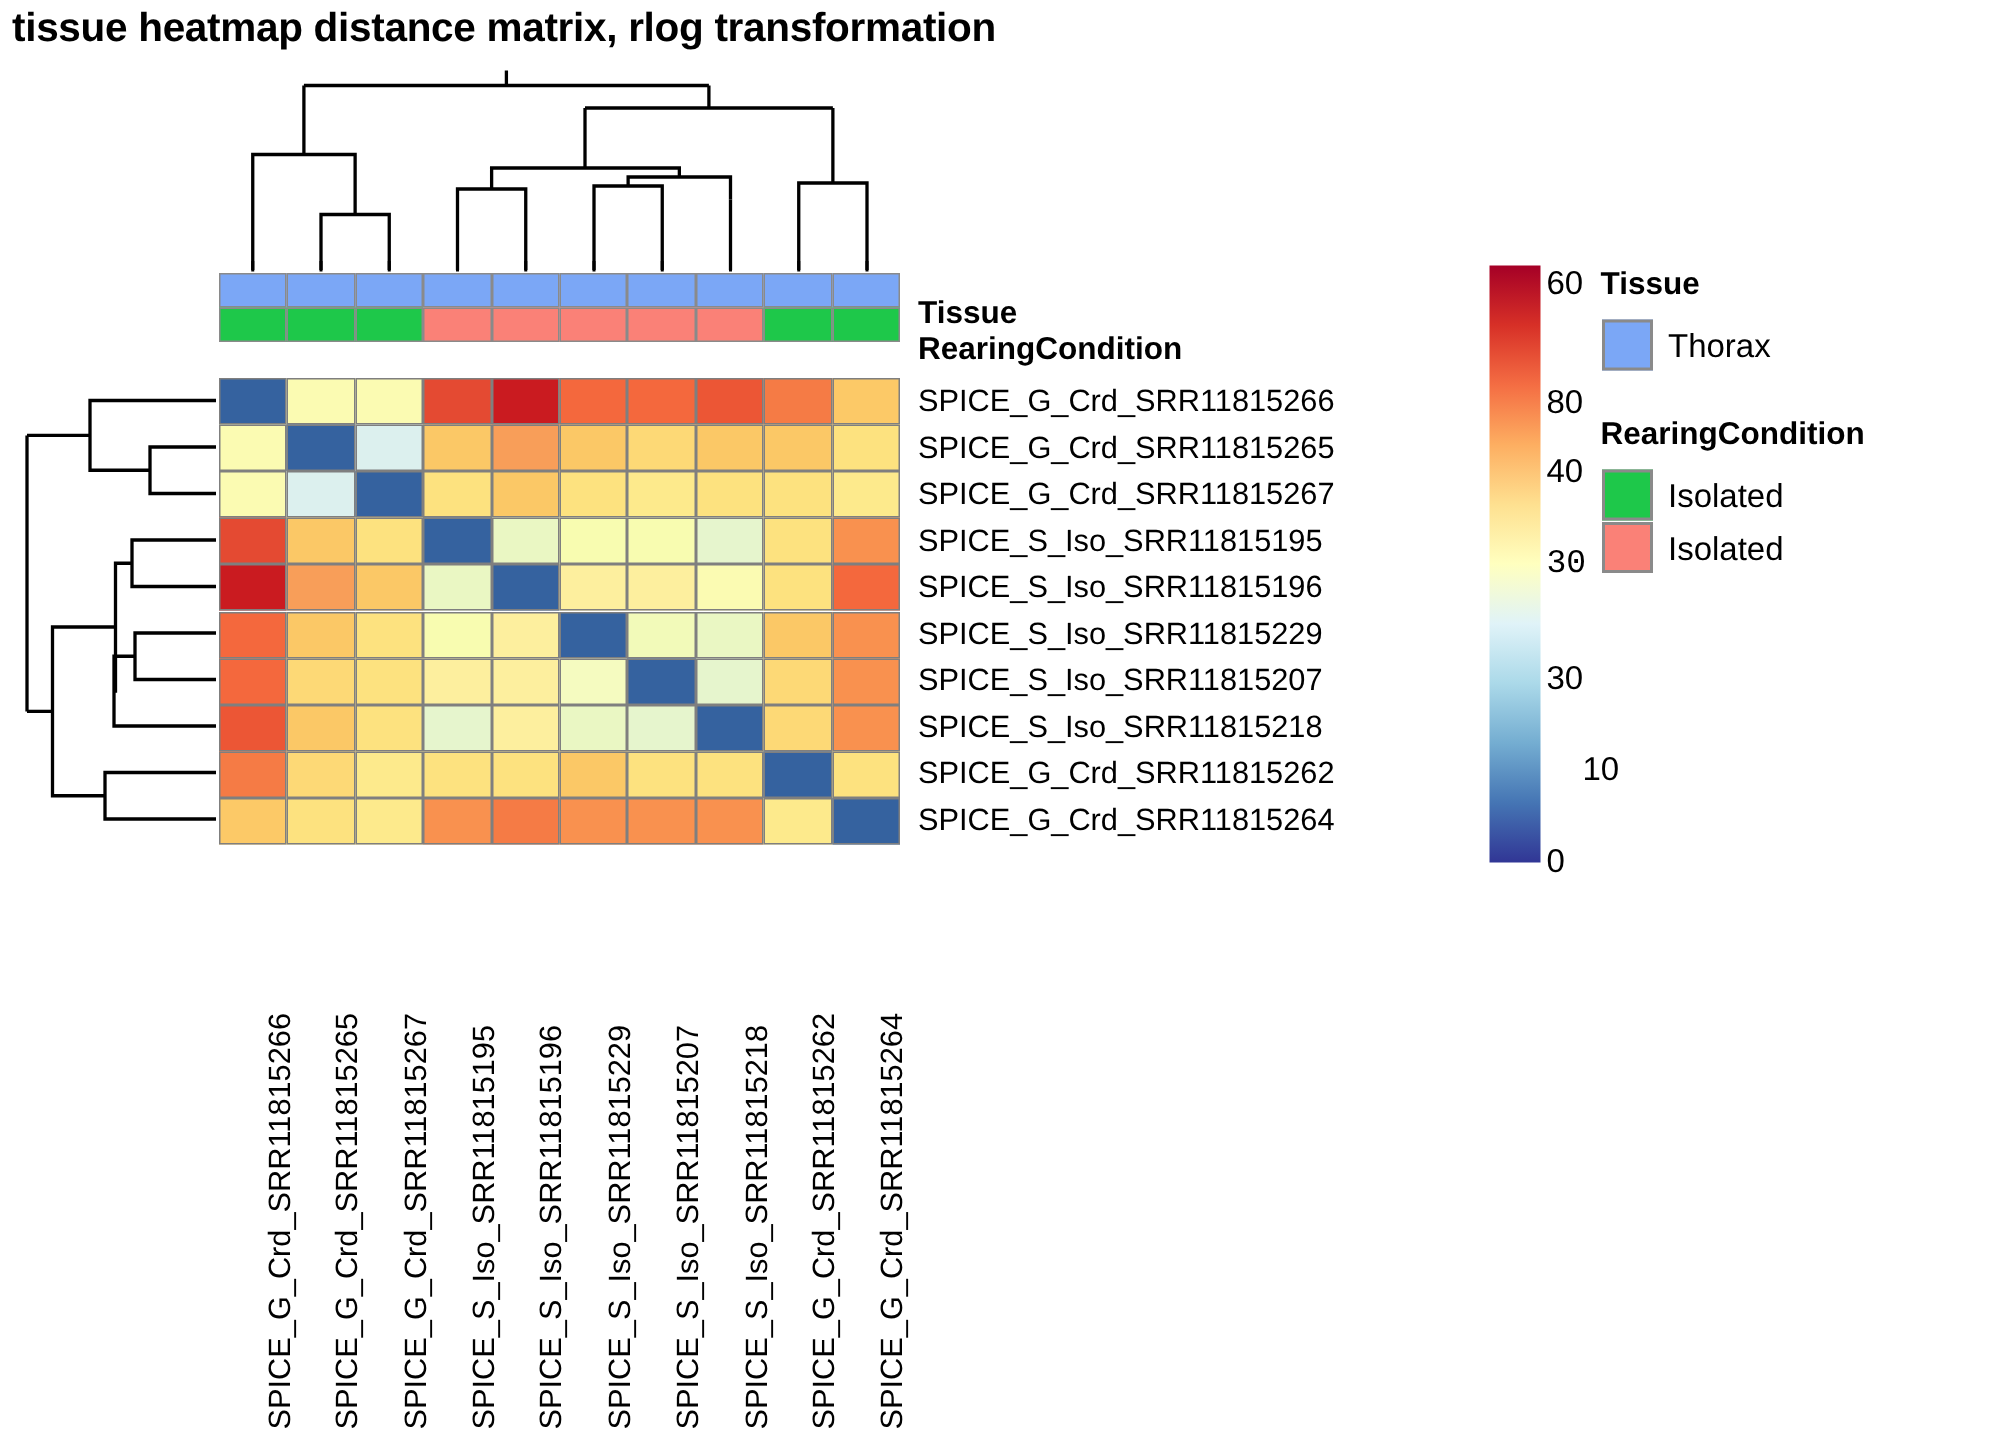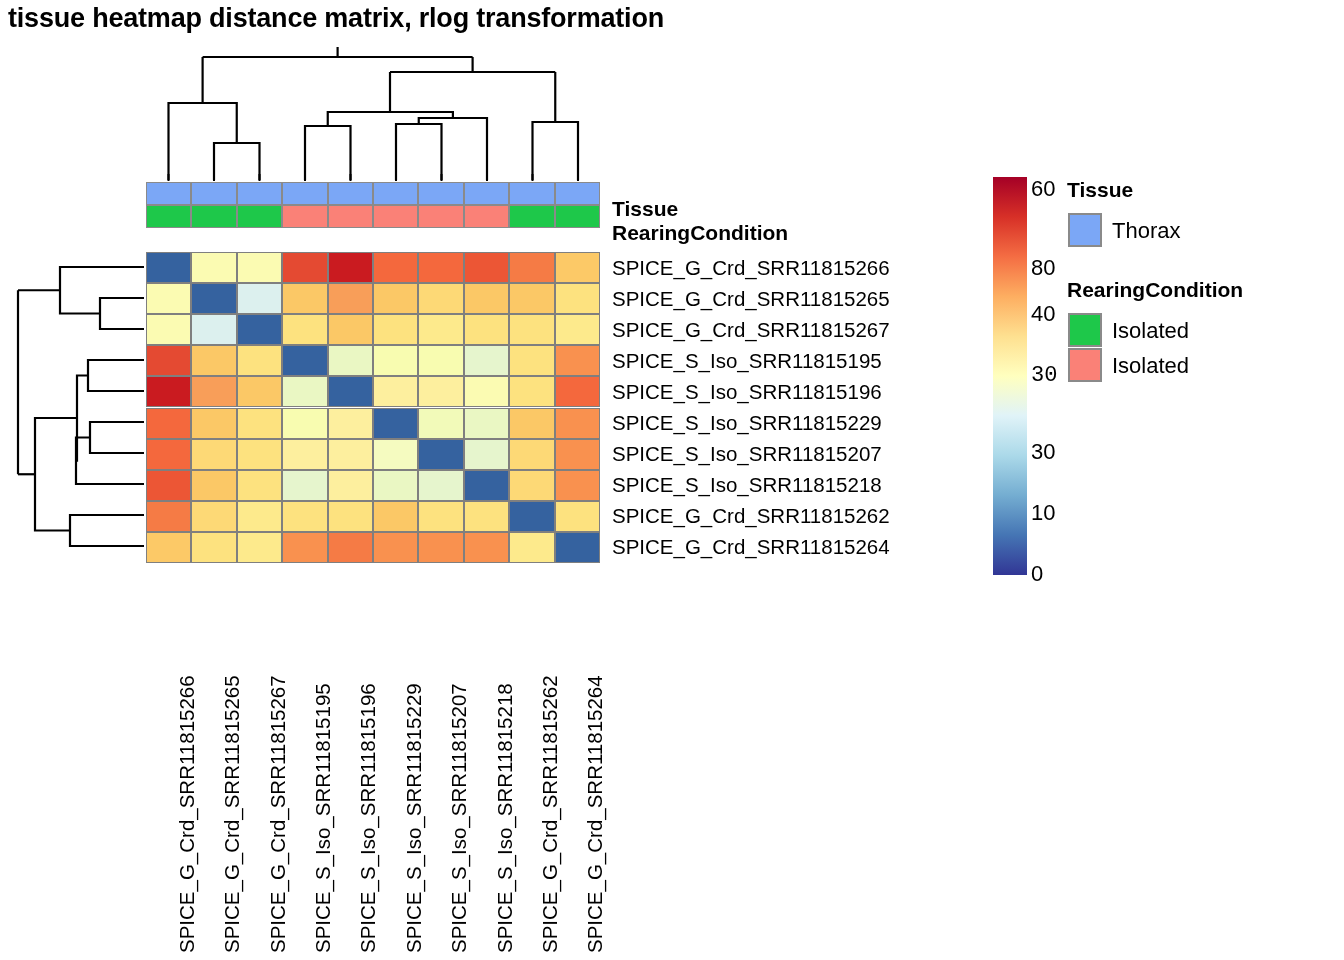--- a/index.html
+++ b/index.html
@@ -268,21 +268,21 @@
       <div class="collab" style="left: 585.3px; top: 953px;">SPICE_G_Crd_SRR11815264</div>
     </div>
 
   <div class="cbar" id="colorbar" style="background: linear-gradient(rgb(165, 0, 38), rgb(215, 48, 39), rgb(244, 109, 67), rgb(253, 174, 97), rgb(254, 224, 144), rgb(255, 255, 191), rgb(224, 243, 248), rgb(171, 217, 233), rgb(116, 173, 209), rgb(69, 117, 180), rgb(49, 54, 149));"></div>
   <div id="cb-ticks">
       <div class="cbtick" style="top: 176px;">60</div>
       <div class="cbtick" style="top: 254.846px;">80</div>
       <div class="cbtick" style="top: 301px;">40</div>
       <div class="cbtick" style="top: 363px; font-family: Liberation Mono, monospace;">30</div>
       <div class="cbtick" style="top: 438.538px;">30</div>
-      <div class="cbtick" style="top: 499.769px;">10</div>
+      <div class="cbtick" style="top: 499.769px; margin-left: 24px;">10</div>
       <div class="cbtick" style="top: 561px;">0</div>
     </div>
 
   <div class="legtitle" style="top:178px">Tissue</div>
   <div class="legswatch" style="top:213px;background:#7ba7f6"></div>
   <div class="legtext" style="top:218px">Thorax</div>
 
   <div class="legtitle" style="top:278px">RearingCondition</div>
   <div class="legswatch" style="top:313px;background:#1ec84a"></div>
   <div class="legtext" style="top:318px">Isolated</div>

